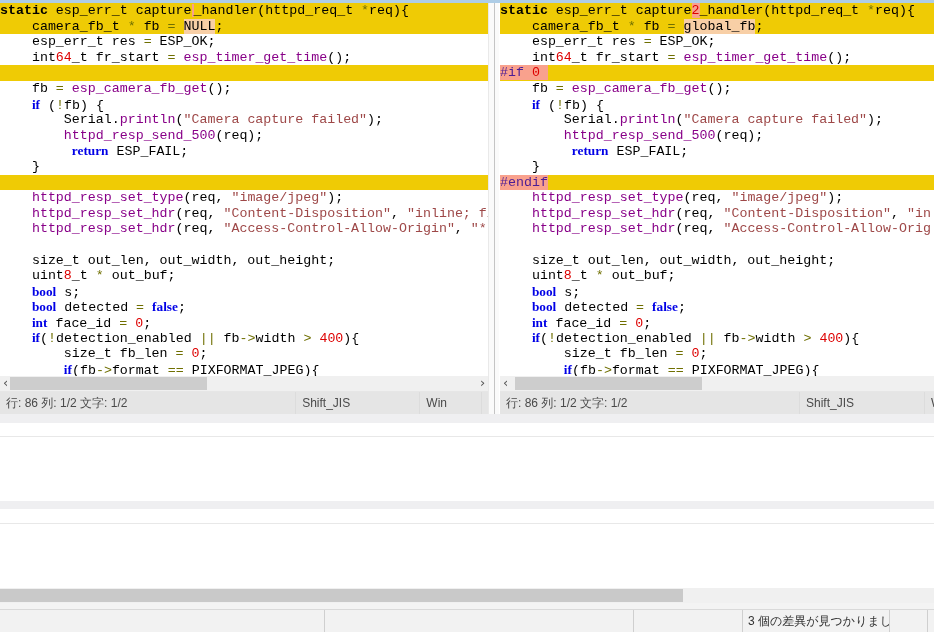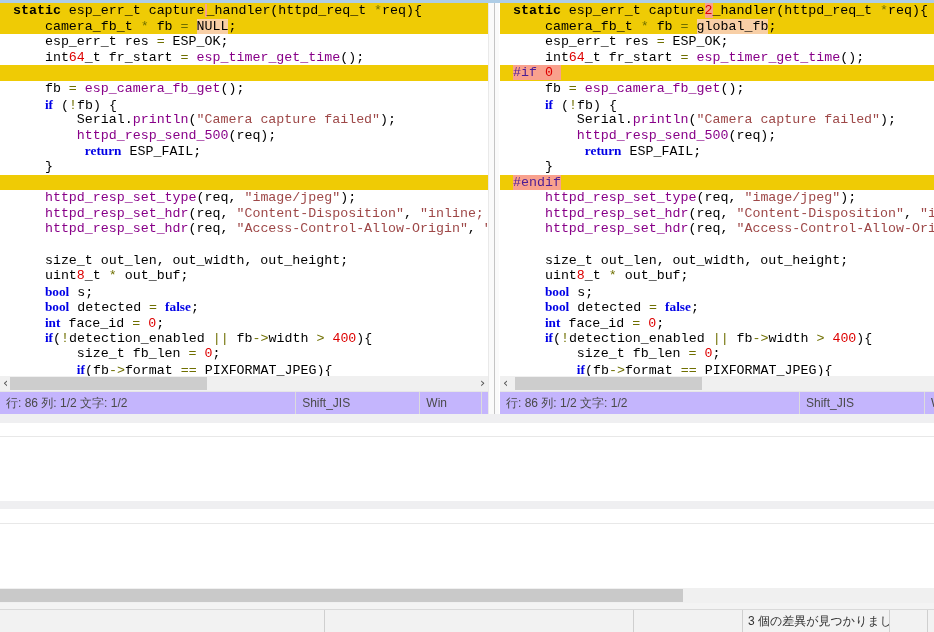--- a/index.html
+++ b/index.html
@@ -14,39 +14,39 @@
   .top-strip{position:absolute;left:0;top:0;width:934px;height:3px;background:var(--top-strip);}
   .editor-row{position:absolute;left:0;top:3px;width:934px;height:411px;display:flex;}
   .pane{display:flex;flex-direction:column;overflow:hidden;background:#fff;}
   .pane-left{width:488px;}
   .splitter{width:12px;background:#FAFAFA;border-left:1px solid #E9E9E9;border-right:1px solid #fff;position:relative;}
   .splitter .split-line{position:absolute;left:5px;top:0;width:1px;height:100%;background:#C4C4C4;}
   .pane-right{width:434px;}
   .code{height:373px;overflow:hidden;white-space:pre;
     font-family:"Liberation Mono","DejaVu Sans Mono",monospace;
     font-size:13.3px;line-height:15.6px;color:#000;}
-  .cl{height:15.6px;white-space:pre;padding-left:13px;}
+  .cl{height:15.6px;white-space:pre;}
   .cl.diff{background:var(--diff-yellow);}
   .b{font-weight:bold;color:#000;}
   .kb{font-weight:bold;color:var(--kw);font-family:Liberation Serif, serif;}
   .f{color:var(--fn);}
   .str{color:var(--str);}
   .n{color:var(--num);}
   .o{color:var(--op);}
   .wd{background:var(--wd-light);color:#000;margin-top:33px;}
   .nwds{background:var(--wd-strong);color:var(--num);}
   .dir{background:var(--wd-strong);color:#4c1d95;}
   .ndir{background:var(--wd-strong);color:var(--num);}
   .caret{display:inline-block;width:2px;height:13px;background:var(--wd-strong);vertical-align:middle;}
   .hscroll{height:15px;background:var(--track);position:relative;flex:none;}
   .hs-arrow{position:absolute;top:0;width:11px;height:15px;color:#555;font-size:13px;line-height:14px;
     text-align:center;font-family:"DejaVu Sans",sans-serif;}
   .hs-arrow.left{left:0;} .hs-arrow.right{right:0;}
   .hs-thumb{position:absolute;top:1px;height:13px;background:var(--thumb);}
-  .pstatus{height:23px;background:#c4b5fd;border-top:1px solid #E6E6E6;display:flex;flex:none;
+  .pstatus{height:23px;background:#e5e5e5;border-top:1px solid #E6E6E6;display:flex;flex:none;
     font-size:12px;color:#4A4A4A;align-items:center;}
   .pstatus .cell{height:100%;display:flex;align-items:center;padding-left:6px;
     border-right:1px solid var(--sep);overflow:hidden;white-space:nowrap;}
   .detail-strip{position:absolute;left:0;width:934px;background:#EFEFF1;border-bottom:1px solid #fff;}
   .detail-row{position:absolute;left:0;width:934px;background:#fff;border-bottom:1px solid #E8E8E8;}
   .detail-area{position:absolute;left:0;width:934px;background:#fff;}
   .bottom-scroll{position:absolute;left:0;top:588px;width:934px;height:15px;background:var(--track);}
   .bottom-scroll .hs-thumb{left:0;width:683px;background:#C9C9C9;}
   .bottom-gap{position:absolute;left:0;top:603px;width:934px;height:6px;background:#F3F3F3;}
   .bottom-status{position:absolute;left:0;top:609px;width:934px;height:23px;background:#F2F2F2;

